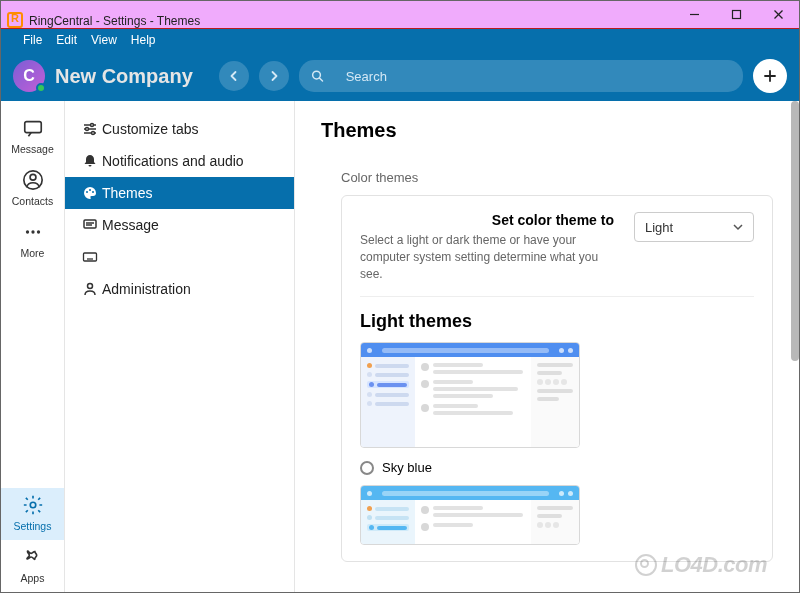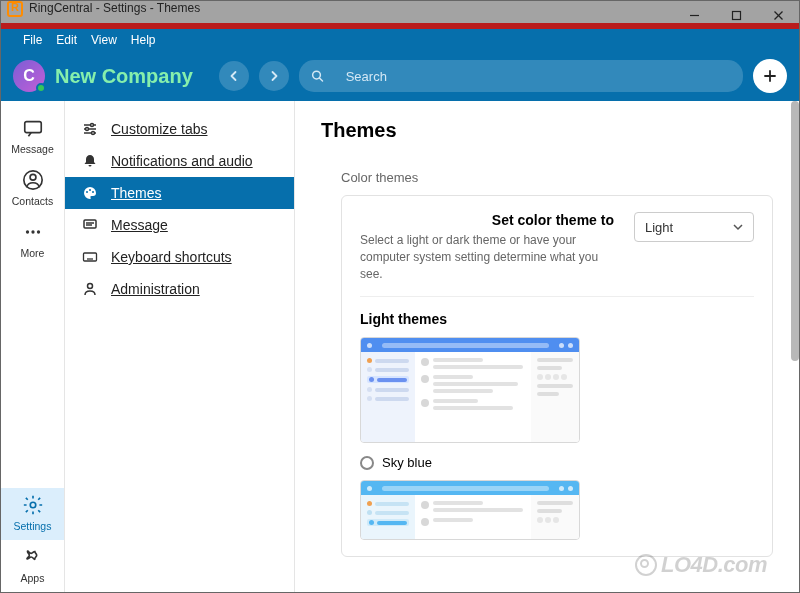--- a/index.html
+++ b/index.html
@@ -1,51 +1,51 @@
 <!DOCTYPE html>
 <html><head>
 <meta charset="utf-8">
 <style>
   * { box-sizing: border-box; }
   html, body { margin: 0; padding: 0; font-family: "Segoe UI", Arial, sans-serif; width: 800px; height: 593px; overflow: hidden; background: #777; }
   .window { width: 800px; height: 593px; background: #fff; border: 1px solid #666; display: flex; flex-direction: column; }
-  .titlebar { height: 28px; display: flex; align-items: flex-start; background: #a3a3a3; border-bottom: 6px solid #b91c1c; font-size: 12px; }
+  .titlebar { height: 28px; display: flex; align-items: flex-end; background: #f0abfc; border-bottom: 1px solid #b91c1c; font-size: 12px; }
   .titlebar .app-icon { width: 16px; height: 16px; margin: 0 6px; border: 2px solid #ff8c00; border-radius: 3px; position: relative; }
   .titlebar .app-icon::after { content: "R"; position: absolute; top: -2px; left: 2px; font-size: 11px; font-weight: bold; color: #ff8c00; }
   .titlebar .title { flex: 1; color: #222; }
   .winbtn { width: 42px; height: 28px; display: flex; align-items: center; justify-content: center; color: #222; }
   .menubar { height: 22px; background: #066fac; color: #fff; display: flex; align-items: center; padding: 0 22px; font-size: 12px; gap: 14px; }
   .header { height: 50px; background: #066fac; display: flex; align-items: center; padding: 0 12px; gap: 10px; }
   .avatar { width: 32px; height: 32px; border-radius: 50%; background: linear-gradient(135deg,#7b5ed6,#c35ed6); color: #fff; display: flex; align-items: center; justify-content: center; font-weight: 600; font-size: 16px; position: relative; }
   .avatar .presence { position: absolute; right: -1px; bottom: -1px; width: 10px; height: 10px; border-radius: 50%; background: #34c759; border: 2px solid #066fac; }
-  .company { color: #86efac; font-weight: 700; font-size: 20px; flex-shrink: 0; }
+  .company { color: #e5e5e5; font-weight: 700; font-size: 20px; flex-shrink: 0; }
   .navcircle { width: 30px; height: 30px; border-radius: 50%; background: rgba(255,255,255,0.18); display: flex; align-items: center; justify-content: center; color: #d4e8f5; }
   .search { flex: 1; height: 30px; border-radius: 15px; background: rgba(255,255,255,0.18); display: flex; align-items: center; padding: 16px 12px; gap: 20px; color: #d4e8f5; }
   .search input { background: transparent; border: none; outline: none; color: #fff; font-size: 13px; width: 100%; }
   .search input::placeholder { color: #d4e8f5; }
   .plusbtn { width: 34px; height: 34px; border-radius: 50%; background: #fff; display: flex; align-items: center; justify-content: center; color: #333; }
   .body { flex: 1; display: flex; overflow: hidden; position: relative; }
   .leftrail { width: 64px; border-right: 1px solid #e5e5e5; display: flex; flex-direction: column; padding-top: 10px; }
   .railitem { display: flex; flex-direction: column; align-items: center; justify-content: center; padding: 6px 0 8px; font-size: 10.5px; color: #333; gap: 2px; cursor: pointer; }
   .railitem.active { background: #dbeefc; color: #066fac; }
   .railspacer { flex: 1; }
   .railicon svg { width: 22px; height: 22px; }
   .subnav { width: 230px; border-right: 1px solid #e5e5e5; padding: 12px 0; }
-  .subitem { display: flex; align-items: flex-end; gap: 12px; padding: 8px 16px; font-size: 14px; color: #222; cursor: pointer; text-decoration: underline; }
+  .subitem { display: flex; align-items: flex-end; gap: 3px; padding: 8px 16px; font-size: 14px; color: #222; cursor: pointer; }
   .subitem.active { background: #066fac; color: #fff; }
   .subicon { width: 18px; display: flex; justify-content: center; }
   .content { flex: 1; overflow-y: auto; padding: 18px 26px 0; position: relative; }
   .content h1 { font-size: 20px; font-weight: 700; margin: 0 0 28px; }
   .sectionlabel { font-size: 13px; color: #666; margin-bottom: 10px; }
   .card { border: 1px solid #e2e2e2; border-radius: 6px; padding: 16px 18px; }
   .optrow { display: flex; justify-content: space-between; align-items: flex-start; gap: 20px; border-bottom: 1px solid #eee; padding-bottom: 14px; margin-bottom: 14px; }
   .optrow h3 { margin: 0 0 4px; font-size: 14px; font-weight: 700; text-align: right; }
   .optrow p { margin: 0; font-size: 12px; color: #666; max-width: 260px; line-height: 1.4; }
   .select { border: 1px solid #ccc; border-radius: 4px; height: 30px; min-width: 120px; display: flex; align-items: center; justify-content: space-between; padding: 0 10px; font-size: 13px; color: #333; cursor: pointer; }
-  .subhead { font-size: 14px; font-weight: 700; margin: 6px 0 10px; }
+  .subhead { font-size: 18px; font-weight: 700; margin: 6px 0 10px; }
   .preview { border: 1px solid #d8d8d8; border-radius: 4px; overflow: hidden; width: 220px; }
   .pv-top { height: 14px; display: flex; align-items: center; padding: 0 6px; gap: 4px; }
   .pv-top .dot { width: 5px; height: 5px; border-radius: 50%; }
   .pv-top .bar { flex: 1; height: 5px; border-radius: 3px; margin: 0 6px; }
   .pv-body { display: flex; height: 90px; font-size: 0; }
   .pv-side { width: 54px; padding: 6px; display: flex; flex-direction: column; gap: 4px; }
   .pv-side .row { display: flex; align-items: center; gap: 3px; }
   .pv-side .dot2 { width: 5px; height: 5px; border-radius: 50%; background: #d5dff2; }
   .pv-side .ln { height: 4px; border-radius: 2px; flex: 1; }
   .pv-main { flex: 1; padding: 6px; display: flex; flex-direction: column; gap: 6px; }
@@ -221,21 +221,20 @@
             <svg width="16" height="16" viewBox="0 0 16 16" fill="none" stroke="#333" stroke-width="1.3">
               <rect x="1.5" y="4" width="13" height="8" rx="1"></rect>
               <line x1="4" y1="7" x2="4" y2="7"></line>
               <line x1="6" y1="7" x2="6" y2="7"></line>
               <line x1="8" y1="7" x2="8" y2="7"></line>
               <line x1="10" y1="7" x2="10" y2="7"></line>
               <line x1="12" y1="7" x2="12" y2="7"></line>
               <line x1="5" y1="10" x2="11" y2="10"></line>
             </svg>
           </span>
-        <span>Keyboard shortcuts</span>
       </div>
       <div class="subitem">
         <span class="subicon">
             <svg width="16" height="16" viewBox="0 0 16 16" fill="none" stroke="#333" stroke-width="1.5">
               <circle cx="8" cy="5" r="2.5"></circle>
               <path d="M3 14c0-2.7 2.2-4 5-4s5 1.3 5 4"></path>
             </svg>
           </span>
         <span>Administration</span>
       </div>

